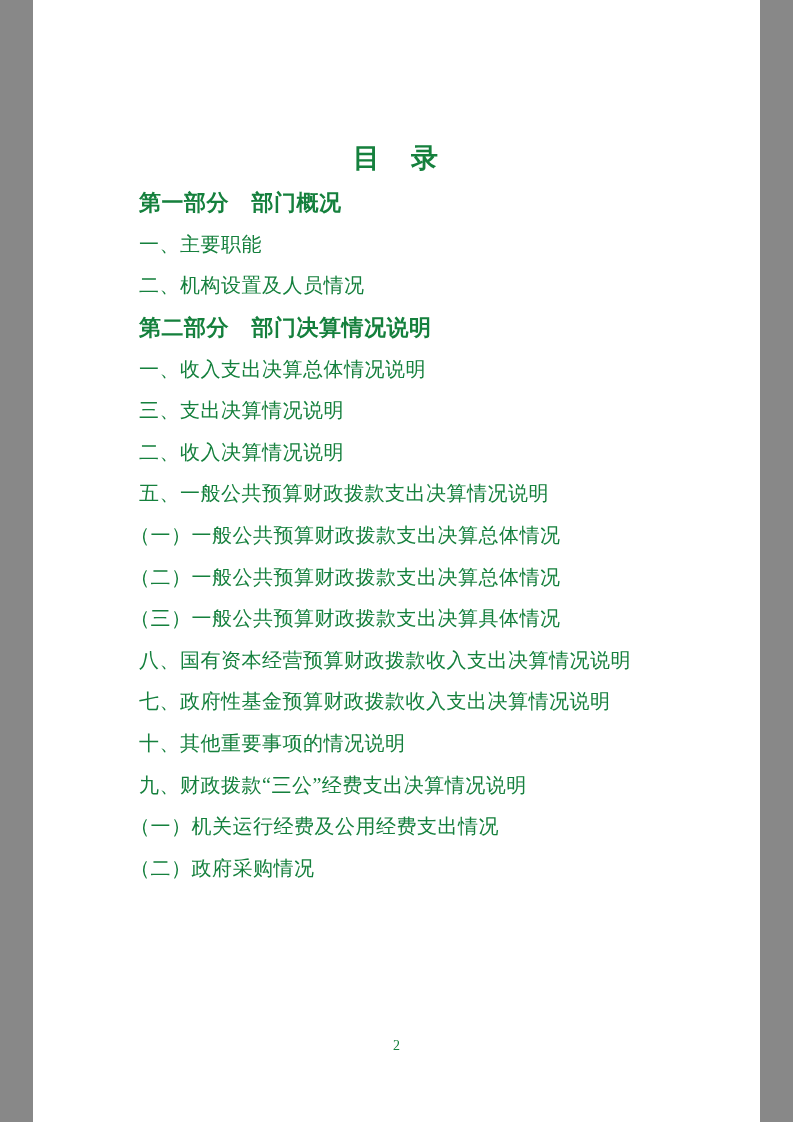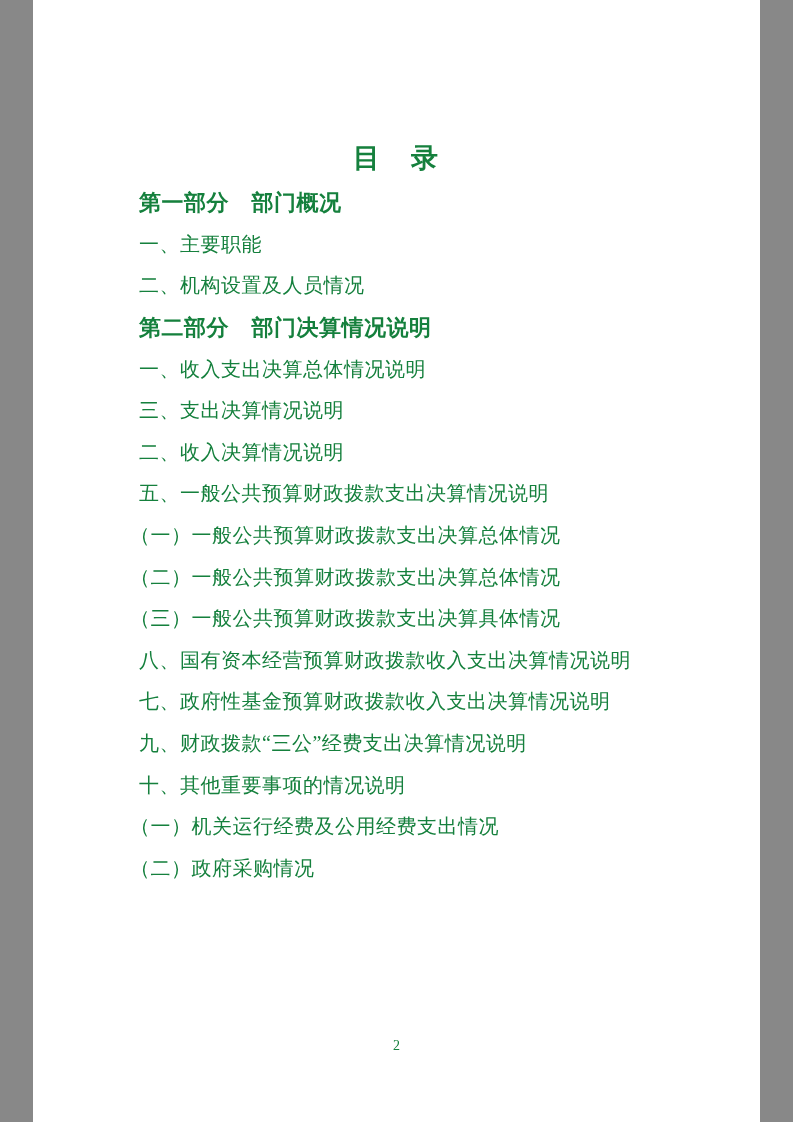--- a/index.html
+++ b/index.html
@@ -74,20 +74,20 @@
       <div class="entry heading">第二部分　部门决算情况说明</div>
       <div class="entry item">一、收入支出决算总体情况说明</div>
       <div class="entry item">三、支出决算情况说明</div>
       <div class="entry item">二、收入决算情况说明</div>
       <div class="entry item">五、一般公共预算财政拨款支出决算情况说明</div>
       <div class="entry subitem">（一）一般公共预算财政拨款支出决算总体情况</div>
       <div class="entry subitem">（二）一般公共预算财政拨款支出决算总体情况</div>
       <div class="entry subitem">（三）一般公共预算财政拨款支出决算具体情况</div>
       <div class="entry item">八、国有资本经营预算财政拨款收入支出决算情况说明</div>
       <div class="entry item">七、政府性基金预算财政拨款收入支出决算情况说明</div>
+      <div class="entry item">十、其他重要事项的情况说明</div>
       <div class="entry item">九、财政拨款“三公”经费支出决算情况说明</div>
-      <div class="entry item">十、其他重要事项的情况说明</div>
       <div class="entry subitem">（一）机关运行经费及公用经费支出情况</div>
       <div class="entry subitem">（二）政府采购情况</div>
     </div>
 
   <div class="page-number">2</div>
 </div>
 
 </body></html>

